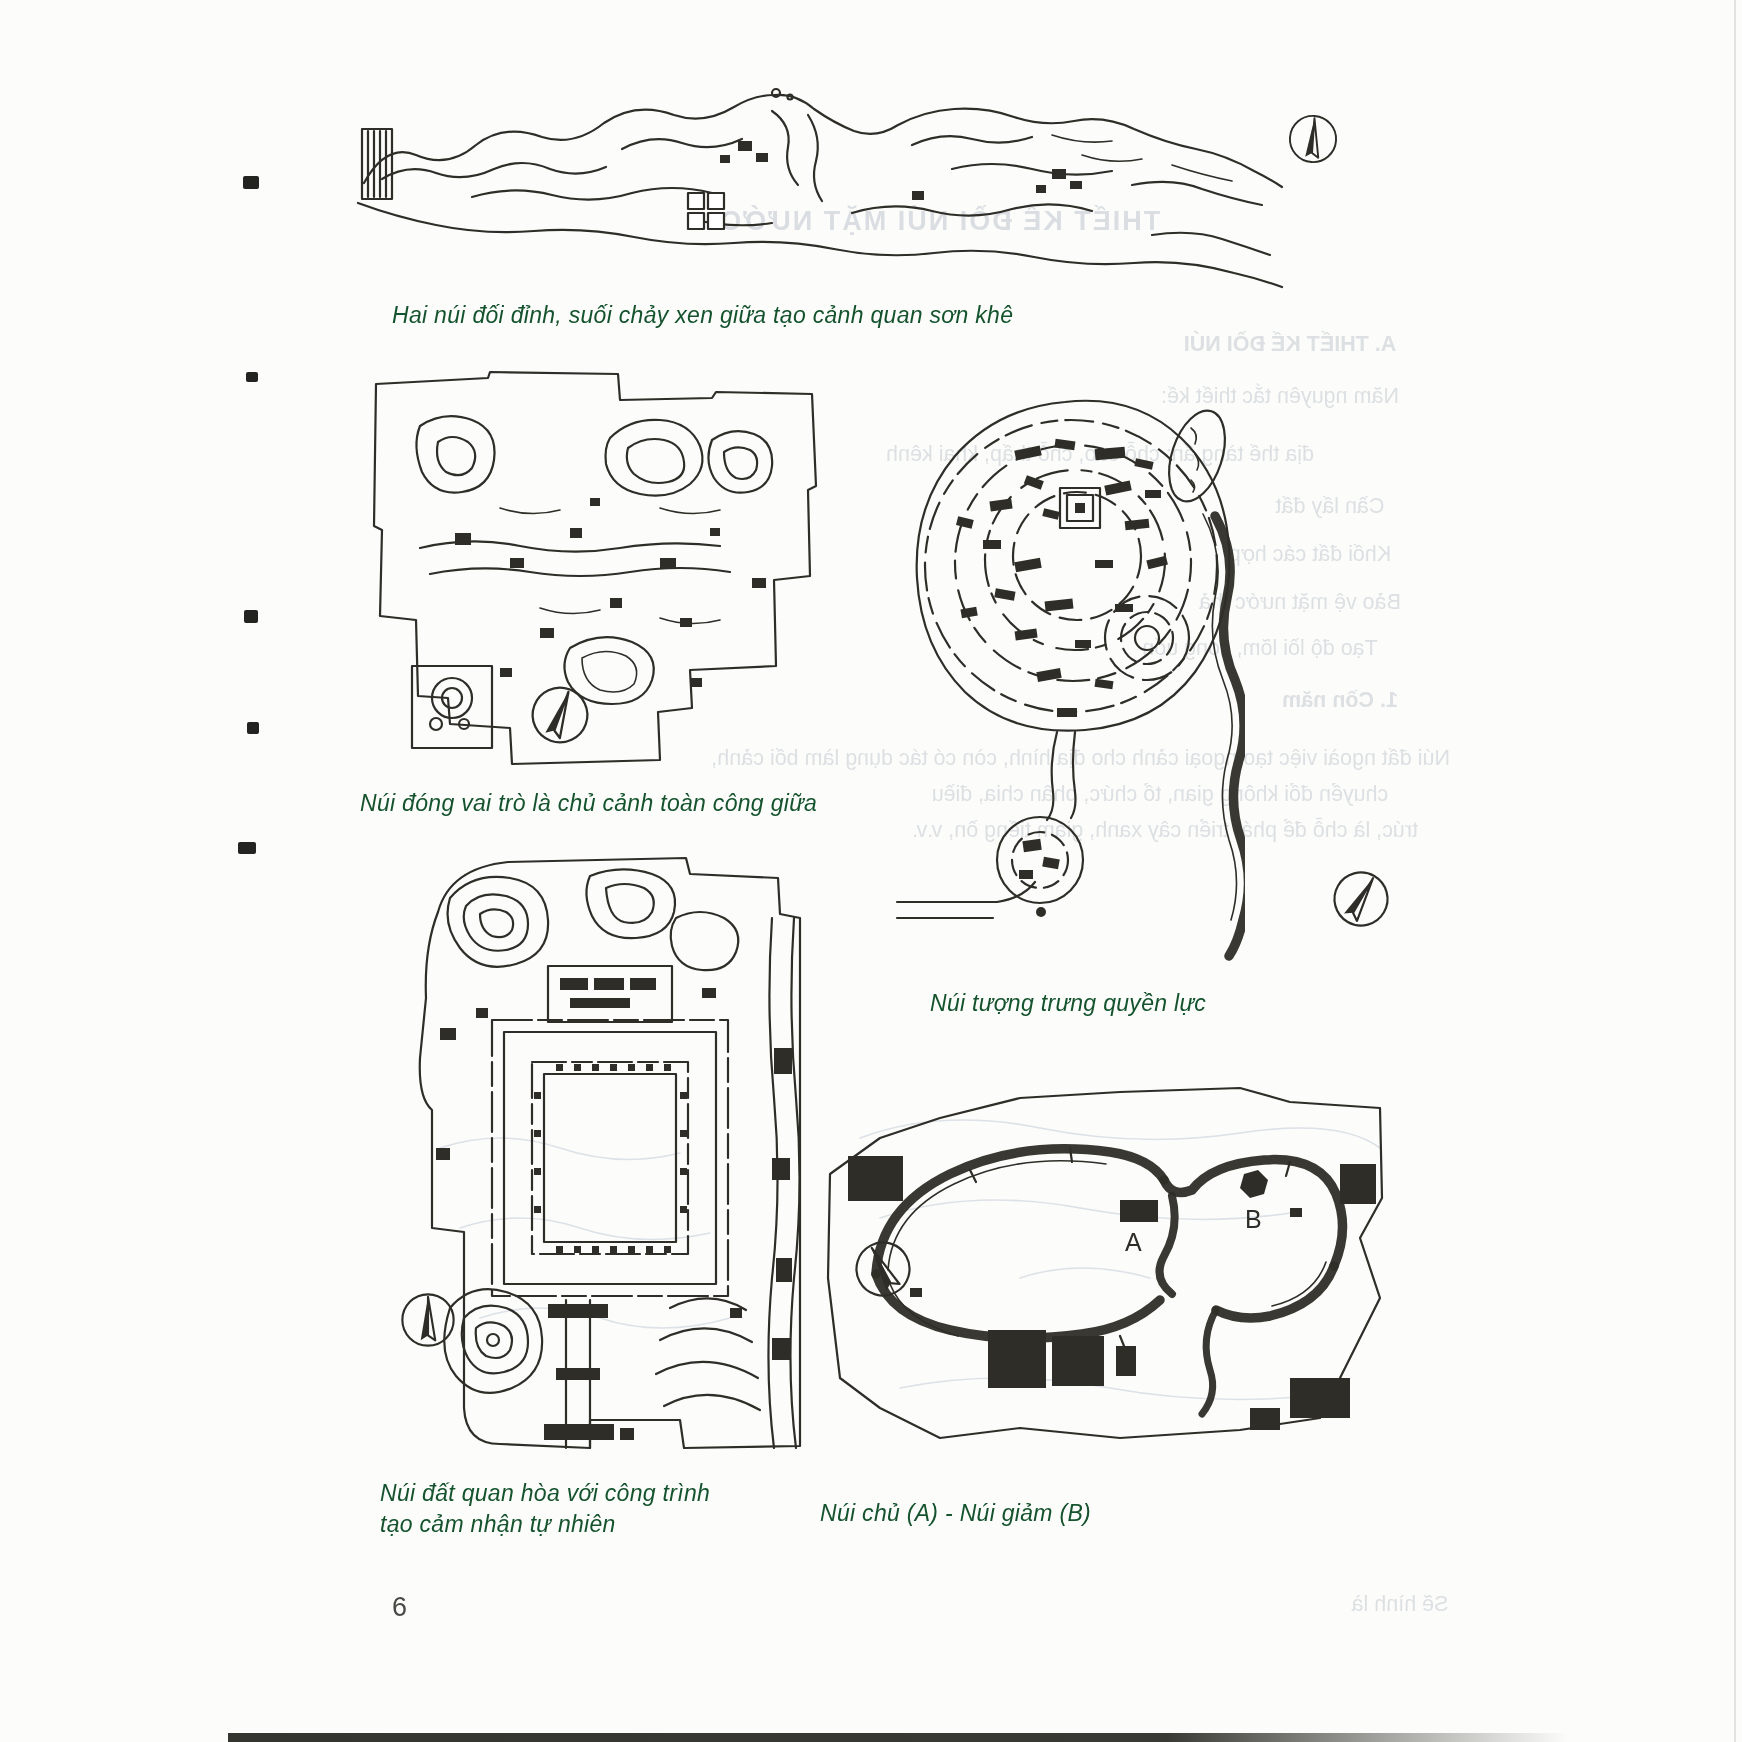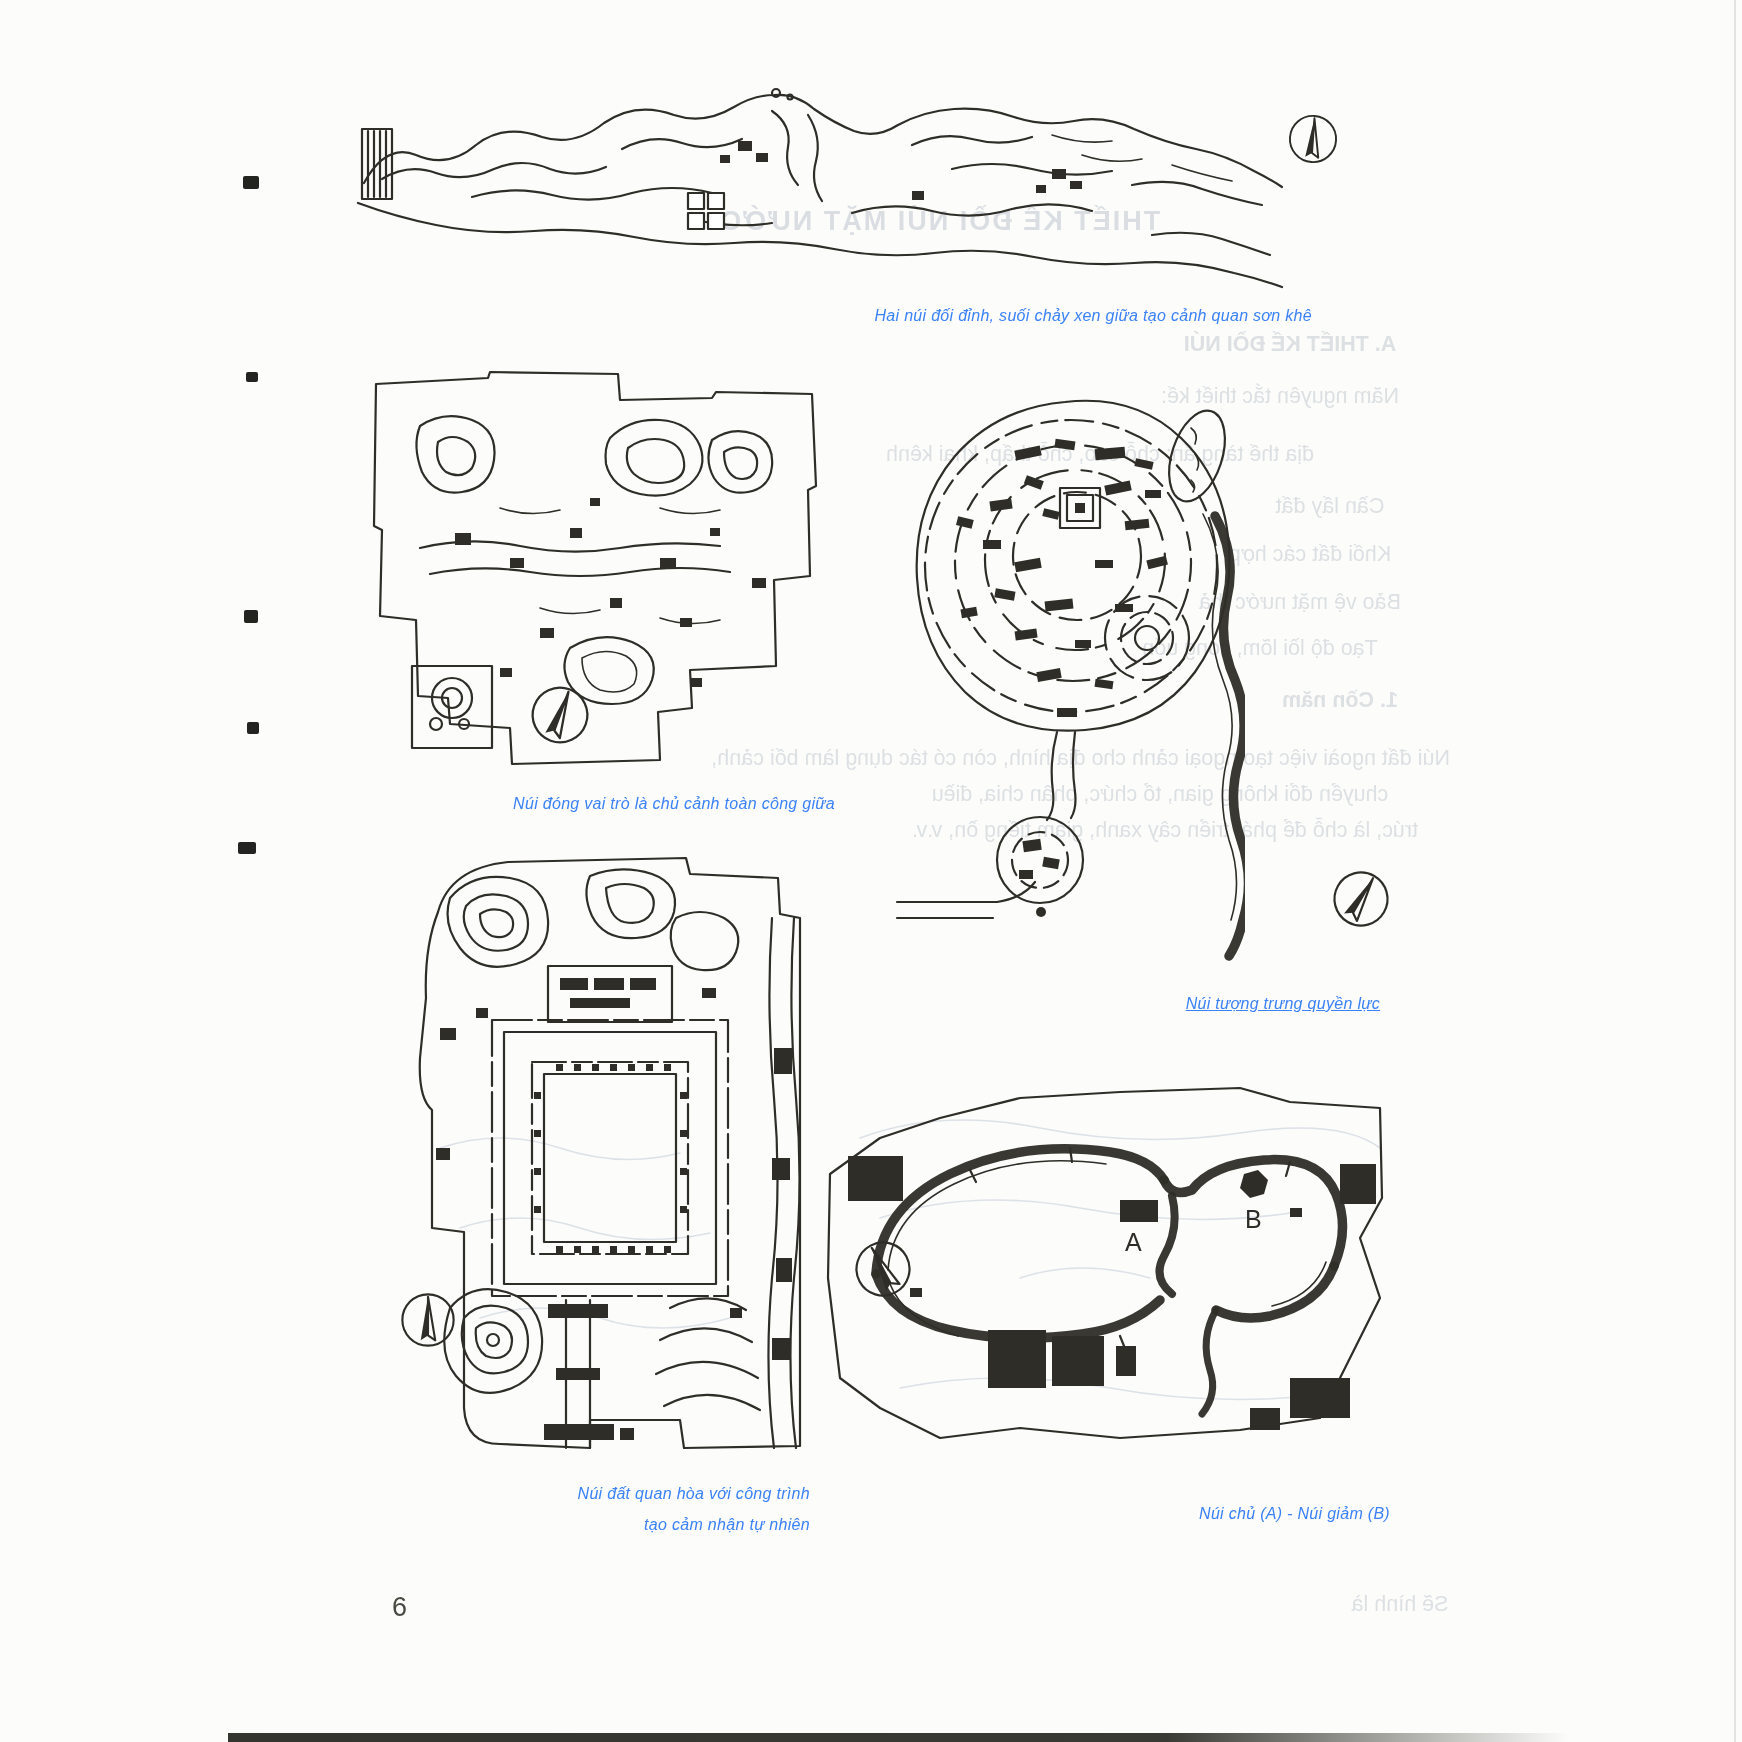--- a/index.html
+++ b/index.html
@@ -7,22 +7,22 @@
   .page{position:absolute;left:0;top:0;width:1742px;height:1742px;background:#fcfcfa;overflow:hidden;}
   .fig{position:absolute;}
   .fig svg{display:block;width:100%;height:100%;}
   svg path, svg rect, svg circle, svg ellipse, svg line, svg polyline{
     stroke:#2e2d27;fill:none;stroke-width:2.2;stroke-linecap:round;stroke-linejoin:round;}
   svg .f{fill:#2e2d27;stroke:none;}
   svg .w{fill:#ffffff;stroke:#2e2d27;}
   svg .thick{stroke-width:9.5;opacity:.95;}
   svg .thin{stroke-width:1.6;}
   svg .faint{stroke:#c3ccd8;stroke-width:1.6;opacity:.55;}
-  .caption{position:absolute;font-style:italic;font-size:16px;line-height:31px;color:#3b82f6;
-    text-align:right;letter-spacing:.3px;}
+  .caption{position:absolute;font-style:italic;font-size:23px;line-height:31px;color:#14532d;
+    text-align:left;letter-spacing:.3px;}
   .bleed{position:absolute;color:#94a1b1;opacity:.30;transform:scaleX(-1);font-size:21.5px;
     white-space:nowrap;text-align:center;}
   .bleed-title{font-size:27px;font-weight:bold;letter-spacing:2px;opacity:.32;}
   .bleed-bold{font-weight:bold;}
   .pagenum{position:absolute;font-size:27px;color:#4a4a44;}
   .compass{position:absolute;}
   .tick{position:absolute;background:#23231f;border-radius:2px;}
   .scanbar{position:absolute;left:228px;top:1733px;width:1340px;height:9px;
     background:linear-gradient(to right,#35352f 0%,#3a3a34 70%,rgba(58,58,52,0) 100%);}
   .edgeline{position:absolute;left:1734px;top:0;width:2px;height:1742px;background:#e3e3df;}
@@ -175,21 +175,21 @@
       <circle cx="145" cy="472" r="28" stroke-dasharray="16 8"></circle>
       <rect class="f" x="128" y="452" width="18" height="11" transform="rotate(-8 137 457)"></rect>
       <rect class="f" x="148" y="470" width="16" height="10" transform="rotate(10 156 475)"></rect>
       <rect class="f" x="124" y="482" width="14" height="9"></rect>
       <circle class="f" cx="146" cy="524" r="5"></circle>
       <path d="M102,514 L2,514"></path>
       <path d="M98,530 L2,530"></path>
       <path d="M102,514 Q128,510 140,494"></path>
     </svg>
   </div>
-  <div class="caption" style="left:930px;top:988px;width:450px;text-decoration:underline;">Núi tượng trưng quyền lực</div>
+  <div class="caption" style="left:930px;top:988px;width:450px;">Núi tượng trưng quyền lực</div>
 
   <div class="fig" style="left:380px;top:848px;width:430px;height:618px;">
     <svg viewBox="0 0 430 618">
       <path class="faint" d="M60,300 Q120,280 180,300 T300,305 M80,380 Q140,360 200,380 T330,385 M100,470 Q160,450 220,470 T350,470"></path>
       <path d="M128,14 Q70,20 58,64 Q44,100 46,150 L40,210 Q38,250 52,262 L52,380 L84,384 L84,560 Q86,596 120,596 L210,600 L210,572 L300,572 L304,600 L420,598 L420,70 L400,66 L398,30 L310,26 L306,10 Z"></path>
       <path d="M70,50 Q92,24 130,30 Q166,36 168,72 Q170,106 136,116 Q100,126 80,100 Q62,76 70,50 Z"></path>
       <path d="M86,58 Q100,42 126,48 Q148,54 148,76 Q148,98 126,102 Q102,106 90,88 Q80,72 86,58 Z"></path>
       <path d="M100,66 Q112,58 126,64 Q136,70 132,82 Q126,92 112,88 Q100,82 100,66 Z"></path>
       <path d="M210,28 Q240,16 272,26 Q300,36 294,64 Q288,88 256,90 Q224,92 212,68 Q202,46 210,28 Z"></path>
       <path d="M226,40 Q244,32 264,40 Q278,48 272,64 Q264,78 244,74 Q228,70 226,40 Z"></path>

